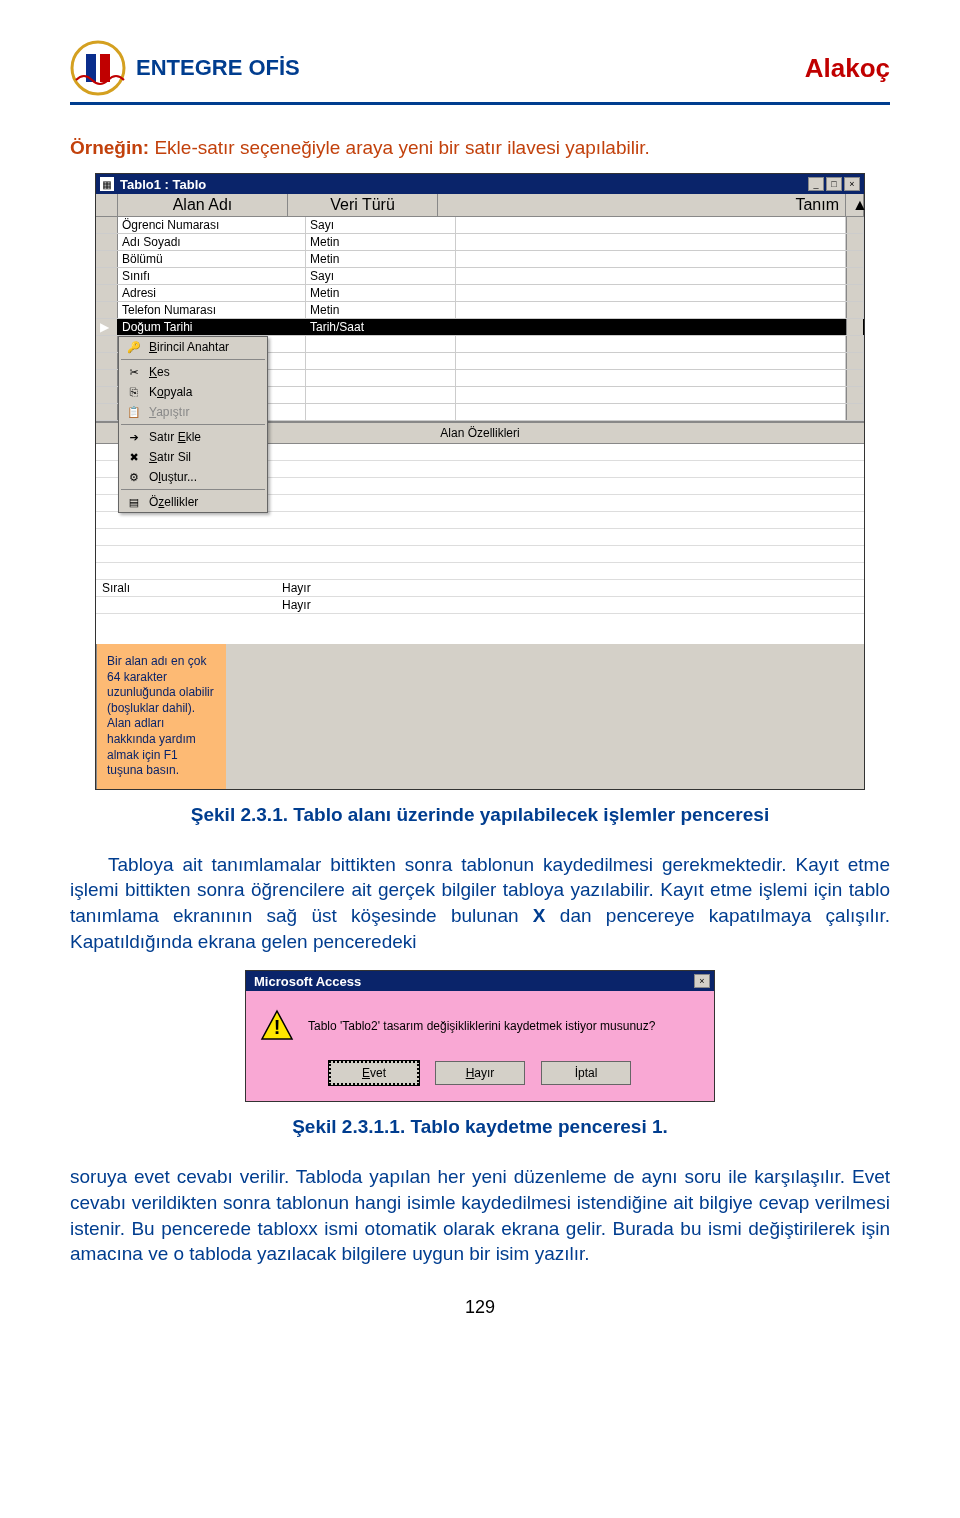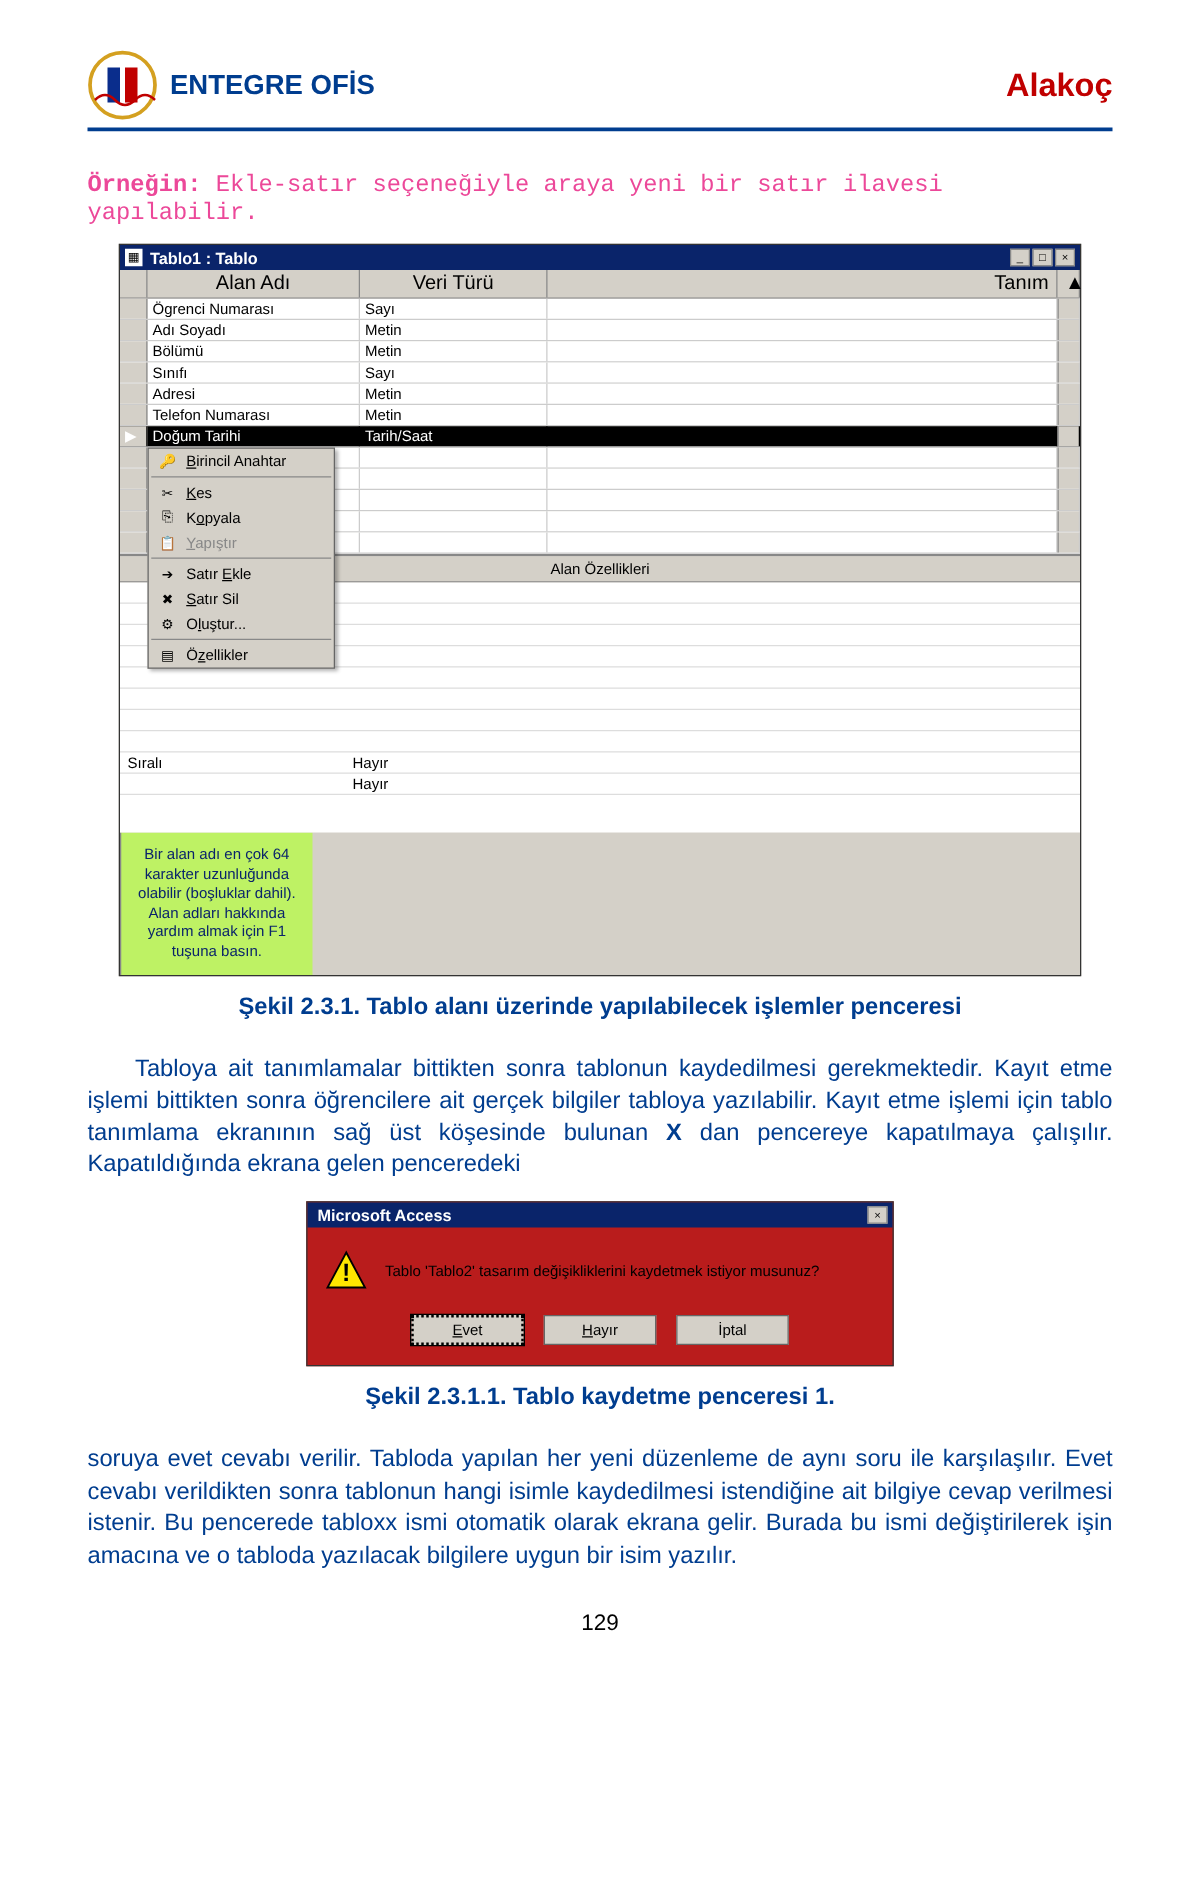--- a/index.html
+++ b/index.html
@@ -5,21 +5,21 @@
 * { box-sizing: border-box; margin: 0; padding: 0; }
 body { font-family: Arial, sans-serif; background: #fff; width: 960px; margin: 0 auto; color: #000; }
 .page { padding: 40px 70px; }
 .header { display: flex; justify-content: space-between; align-items: center; padding-bottom: 4px; margin-bottom: 30px; }
 .header-left { display: flex; align-items: center; gap: 10px; }
 .logo { width: 56px; height: 56px; position: relative; }
 .logo svg { width: 100%; height: 100%; }
 .brand { font-weight: bold; color: #003d8f; font-size: 22px; }
 .author { font-weight: bold; color: #c00000; font-size: 26px; }
 .rule { height: 3px; background: #003d8f; margin-top: -28px; margin-bottom: 32px; }
-.intro { color: #ec4899; font-size: 19px; margin: 20px 0 14px; font-family: Liberation Mono, monospace; }
+.intro { color: #c2410c; font-size: 19px; margin: 20px 0 14px; }
 .intro b { font-weight: bold; }
 .caption { text-align: center; color: #003d8f; font-weight: bold; font-size: 19px; margin: 14px 0 26px; }
 .section-title { color: #c00000; font-weight: bold; font-size: 20px; margin: 10px 0 18px; padding-left: 38px; }
 .para { color: #003d8f; font-size: 19px; line-height: 1.35; text-align: justify; margin-bottom: 16px; }
 .para .indent { display: inline-block; width: 38px; }
 .para b { font-weight: bold; }
 .page-num { text-align: center; font-size: 18px; margin-top: 30px; }
 
 
 .shot1 { margin: 0 auto 12px; width: 770px; border: 1px solid #333; background: #d4d0c8; font-family: Tahoma, Arial, sans-serif; font-size: 12px; }
@@ -32,21 +32,21 @@
 .gh-cell { border-right: 1px solid #888; padding: 2px 6px; text-align: center; font-size: 16px; }
 .gh-sel { width: 22px; }
 .gh-1 { width: 170px; }
 .gh-2 { width: 150px; }
 .gh-3 { flex: 1; text-align: right; }
 .gh-sc { width: 18px; }
 .grid-body { position: relative; }
 .grid-row { display: flex; background: #fff; border-bottom: 1px solid #ccc; height: 17px; }
 .gc { border-right: 1px solid #ccc; padding: 1px 4px; font-size: 12px; }
 .gc-sel { width: 22px; background: #d4d0c8; border-right: 1px solid #888; }
-.gc-1 { width: 170px; }
+.gc-1 { width: 188px; }
 .gc-2 { width: 150px; }
 .gc-3 { flex: 1; }
 .gc-sc { width: 18px; background: #d4d0c8; border-left: 1px solid #888; }
 .row-sel { background: #000 !important; color: #fff; }
 .row-sel .gc { border-right-color: #000; }
 .grid-row.empty .gc { color: transparent; }
 
 .ctx-menu { position: absolute; left: 22px; top: 119px; width: 150px; background: #d4d0c8; border: 1px solid #666; box-shadow: 2px 2px 3px rgba(0,0,0,0.3); z-index: 10; }
 .ctx-item { display: flex; align-items: center; padding: 3px 6px; font-size: 12px; }
 .ctx-item .ci-icon { width: 18px; height: 14px; margin-right: 6px; display: flex; align-items: center; justify-content: center; font-size: 11px; }
@@ -54,25 +54,25 @@
 .ctx-sep { height: 1px; background: #888; margin: 2px 2px; }
 .ctx-item u { text-decoration: underline; }
 
 .field-props { display: flex; border-top: 2px solid #888; flex-direction: column; }
 .fp-left { flex: 1; }
 .fp-header { background: #d4d0c8; text-align: center; padding: 3px; font-size: 12px; border-bottom: 1px solid #888; }
 .fp-rows { background: #fff; position: relative; min-height: 200px; }
 .fp-row { display: flex; border-bottom: 1px solid #ddd; height: 17px; align-items: flex-end; }
 .fp-label { width: 180px; padding: 1px 6px; font-size: 12px; }
 .fp-val { flex: 1; padding: 1px 6px; font-size: 12px; }
-.fp-right { width: 154px; background: #bef264; border-left: 1px solid #888; padding: 10px; text-align: center; }
+.fp-right { width: 130px; background: #fdba74; border-left: 1px solid #888; padding: 10px; }
 .fp-hint { color: #0a246a; font-size: 12px; line-height: 1.3; }
 
 
-.shot2 { margin: 0 auto 14px; width: 470px; border: 1px solid #333; background: #b91c1c; font-family: Tahoma, Arial, sans-serif; }
+.shot2 { margin: 0 auto 14px; width: 470px; border: 1px solid #333; background: #f9a8d4; font-family: Tahoma, Arial, sans-serif; }
 .dlg-body { display: flex; align-items: center; padding: 18px 14px 10px; gap: 14px; }
 .warn-icon { width: 34px; height: 34px; }
 .dlg-text { font-size: 12px; }
 .dlg-btns { display: flex; justify-content: center; gap: 16px; padding: 8px 0 16px; }
 .dlg-btn { width: 90px; height: 24px; background: #d4d0c8; border: 1px solid #666; font-size: 12px; display: flex; align-items: center; justify-content: center; }
 .dlg-btn.default { border: 2px dotted #000; outline: 1px solid #000; }
 </style>
 </head>
 <body>
 

